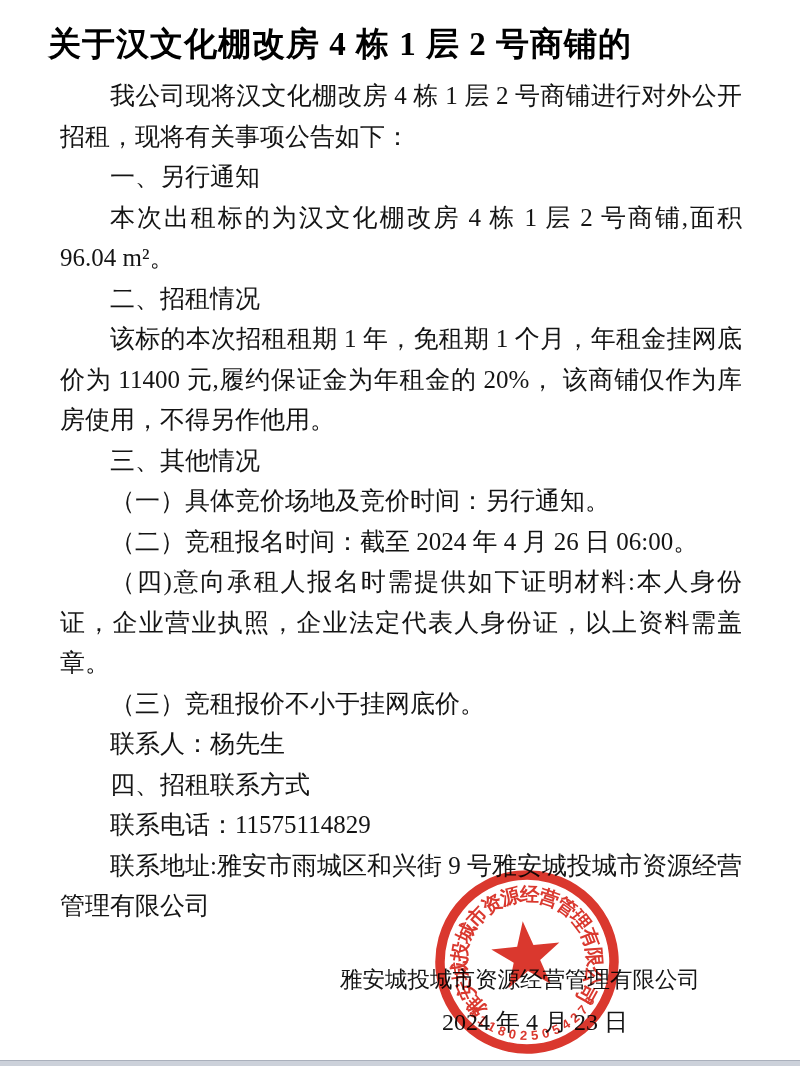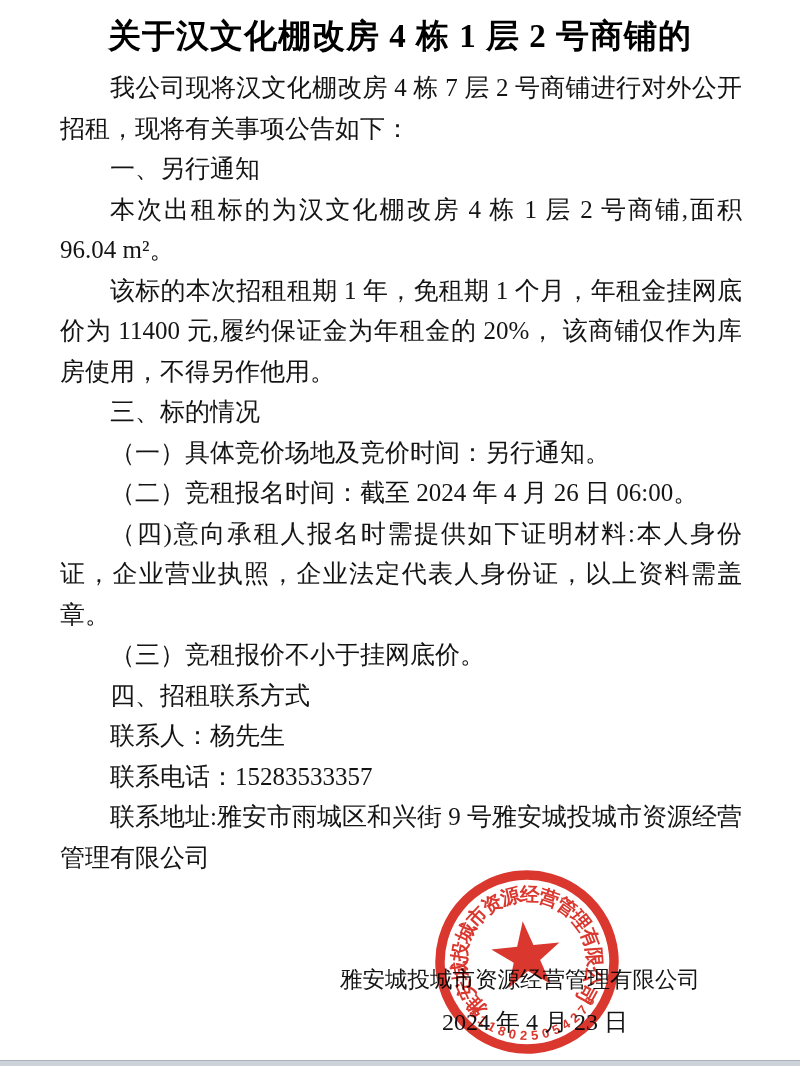--- a/index.html
+++ b/index.html
@@ -2,21 +2,21 @@
 <html><head>
 <meta charset="utf-8">
 <style>
   html,body{margin:0;padding:0;background:#e8e8e8;}
   .page{
     position:relative;width:800px;height:1066px;background:#ffffff;
     overflow:hidden;margin:0 auto;
     font-family:"Liberation Serif","DejaVu Serif",serif;color:#141414;
   }
   .title{
-    margin:0;padding:14px 40px 0 40px;text-align:center;
+    margin:8px;padding:14px 40px 0 40px;
     font-size:33px;font-weight:700;line-height:45px;letter-spacing:1px;color:#000;
   }
   .doc-body{
     margin:9px 58px 0 60px;width:682px;
     font-size:25px;line-height:40.5px;text-align:justify;
   }
   .para{margin:0;text-indent:2em;}
   .signature{
     position:absolute;left:330px;top:962px;width:380px;text-align:center;
   }
@@ -37,32 +37,33 @@
 </head>
 <body>
 
 <div class="page">
 
   <h1 class="title">
     <span>关于汉文化棚改房 4 栋 1 层 2 号商铺的</span><br>
   </h1>
 
   <div class="doc-body">
-    <p class="para">我公司现将汉文化棚改房 4 栋 7 层 2 号商铺进行对外公开招租，现将有关事项公告如下：</p>
+    <p class="para">我公司现将汉文化棚改房 4 栋 1 层 2 号商铺进行对外公开招租，现将有关事项公告如下：</p>
     <p class="para">一、另行通知</p>
     <p class="para">本次出租标的为汉文化棚改房 4 栋 1 层 2 号商铺,面积 96.04 m²。</p>
+    <p class="para">二、招租情况</p>
     <p class="para">该标的本次招租租期 1 年，免租期 1 个月，年租金挂网底价为 11400 元,履约保证金为年租金的 20%， 该商铺仅作为库房使用，不得另作他用。</p>
-    <p class="para">三、标的情况</p>
+    <p class="para">三、其他情况</p>
     <p class="para">（一）具体竞价场地及竞价时间：另行通知。</p>
     <p class="para">（二）竞租报名时间：截至 2024 年 4 月 26 日 06:00。</p>
     <p class="para">（四)意向承租人报名时需提供如下证明材料:本人身份证，企业营业执照，企业法定代表人身份证，以上资料需盖章。</p>
     <p class="para">（三）竞租报价不小于挂网底价。</p>
+    <p class="para">联系人：杨先生</p>
     <p class="para">四、招租联系方式</p>
-    <p class="para">联系人：杨先生</p>
-    <p class="para">联系电话：15283533357</p>
+    <p class="para">联系电话：11575114829</p>
     <p class="para">联系地址:雅安市雨城区和兴街 9 号雅安城投城市资源经营管理有限公司</p>
   </div>
 
   <div class="signature">
     <div class="sig-company">雅安城投城市资源经营管理有限公司</div>
     <div class="sig-date">2024 年 4 月 23 日</div>
   </div>
 
   <svg id="seal-svg" class="seal" viewBox="0 0 200 200" xmlns="http://www.w3.org/2000/svg">
     <circle cx="100" cy="100" r="87" fill="none" stroke-width="9.5" stroke="#d7281e"></circle>

